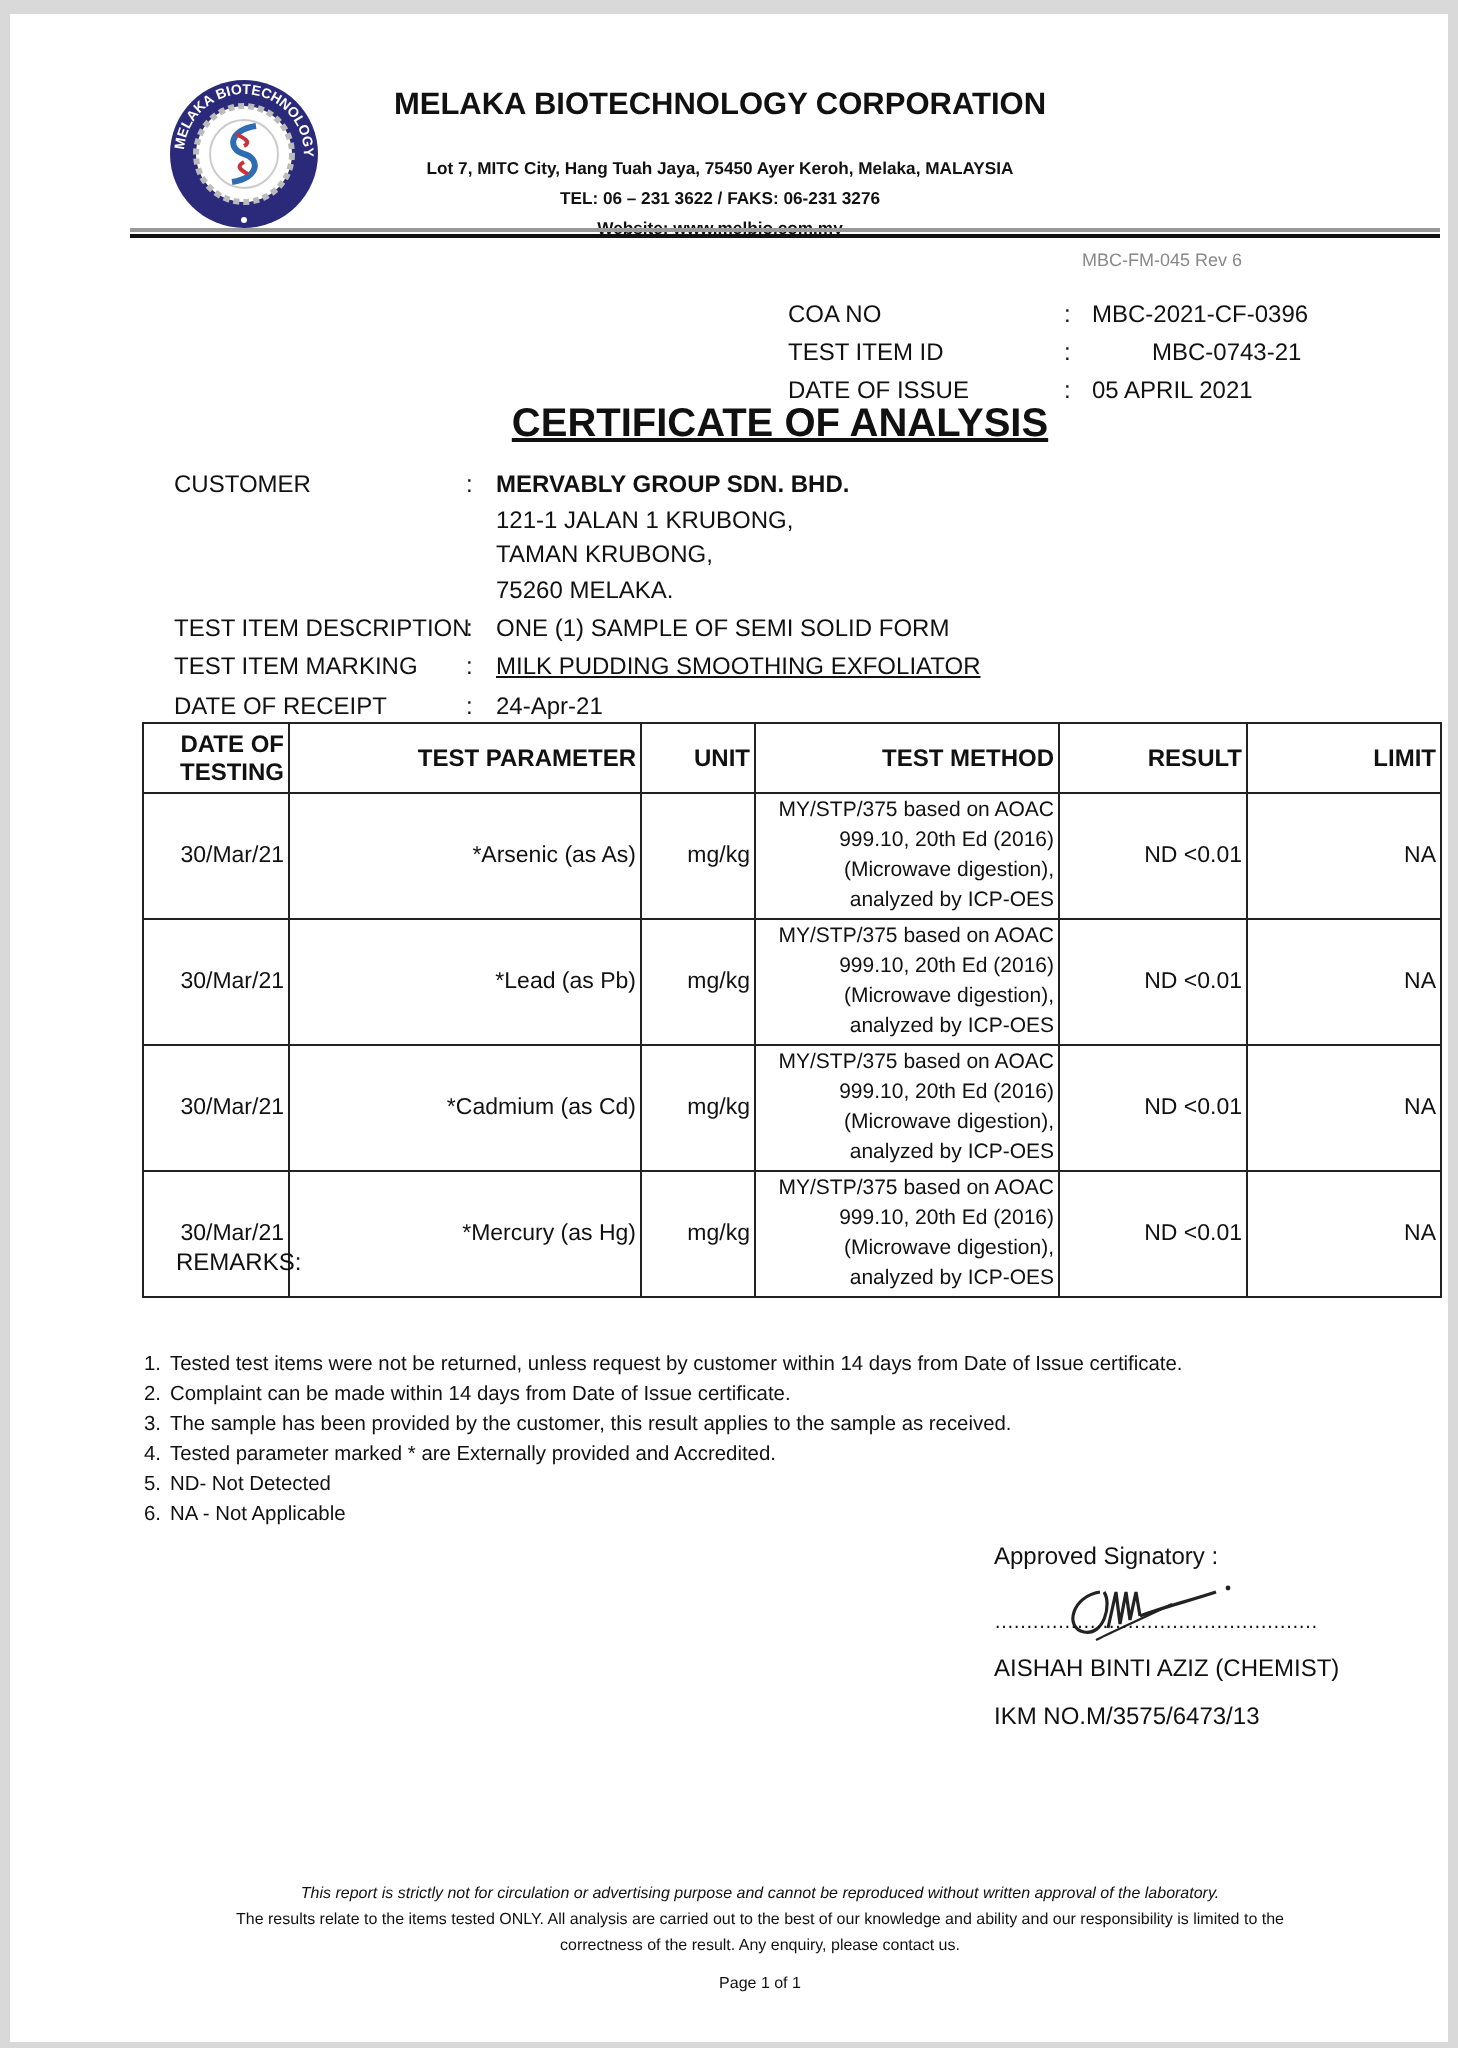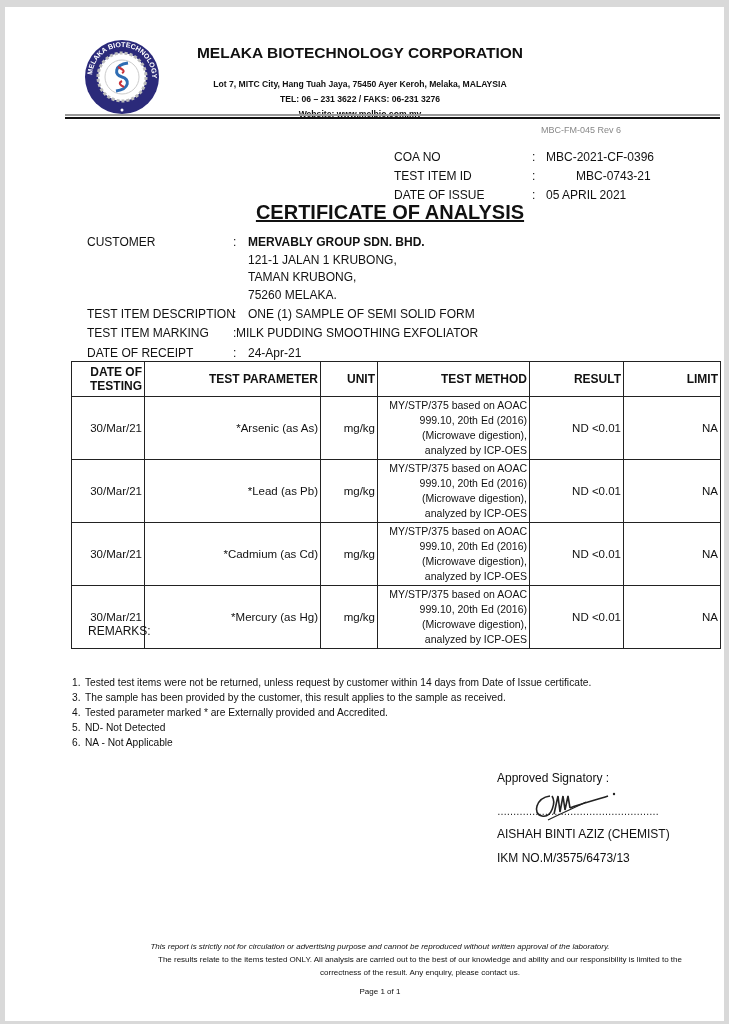--- a/index.html
+++ b/index.html
@@ -82,21 +82,21 @@
 <div class="abs info" style="left:248px; top:253px;">121-1 JALAN 1 KRUBONG,</div>
 <div class="abs info" style="left:248px; top:270px;">TAMAN KRUBONG,</div>
 <div class="abs info" style="left:248px; top:288px;">75260 MELAKA.</div>
 
 <div class="abs info" style="left:87px; top:307px;">TEST ITEM DESCRIPTION</div>
 <div class="abs info" style="left:233px; top:307px;">:</div>
 <div class="abs info" style="left:248px; top:307px;">ONE (1) SAMPLE OF SEMI SOLID FORM</div>
 
 <div class="abs info" style="left:87px; top:326px;">TEST ITEM MARKING</div>
 <div class="abs info" style="left:233px; top:326px;">:</div>
-<div class="abs info" style="left:236px; top:326px;">MILK PUDDING SMOOTHING EXFOLIATOR</div>
+<div class="abs info" style="left:248px; top:326px;text-decoration:underline;">MILK PUDDING SMOOTHING EXFOLIATOR</div>
 
 <div class="abs info" style="left:87px; top:346px;">DATE OF RECEIPT</div>
 <div class="abs info" style="left:233px; top:346px;">:</div>
 <div class="abs info" style="left:248px; top:346px;">24-Apr-21</div>
 
 <table class="results">
   <colgroup>
     <col style="width:73px">
       <col style="width:176px">
       <col style="width:57px">
@@ -146,31 +146,32 @@
       <td class="method">MY/STP/375 based on AOAC 999.10, 20th Ed (2016) (Microwave digestion), analyzed by ICP-OES</td>
       <td>ND &lt;0.01</td>
       <td>NA</td>
     </tr>
   </tbody>
 </table>
 
 <div class="abs remarks-title">REMARKS:</div>
 <div class="abs remarks">
   <div><span class="num">1.</span><span>Tested test items were not be returned, unless request by customer within 14 days from Date of Issue certificate.</span></div>
+  <div><span class="num">2.</span><span>Complaint can be made within 14 days from Date of Issue certificate.</span></div>
   <div><span class="num">3.</span><span>The sample has been provided by the customer, this result applies to the sample as received.</span></div>
   <div><span class="num">4.</span><span>Tested parameter marked * are Externally provided and Accredited.</span></div>
   <div><span class="num">5.</span><span>ND- Not Detected</span></div>
   <div><span class="num">6.</span><span>NA - Not Applicable</span></div>
 </div>
 
 <div class="abs sig" style="top:771px;">Approved Signatory :</div>
 <svg class="abs" style="left:530px; top:788px; width:90px; height:34px;" viewBox="0 0 90 34">
   <path d="M20 8 C 6 10, 2 26, 12 28 C 22 30, 26 14, 22 8 M24 26 L28 8 L30 24 L33 8 L35 22 L38 8 L40 20 M40 20 C 50 16, 66 12, 78 8" fill="none" stroke="#222" stroke-width="1.6"></path>
   <path d="M18 32 C 30 26, 44 20, 56 14" fill="none" stroke="#222" stroke-width="1.2"></path>
   <circle cx="84" cy="6" r="1.2" fill="#222"></circle>
 </svg>
 <div class="abs sig" style="top:806px; font-size:10px; letter-spacing:-0.5px;">……………………………………………</div>
 <div class="abs sig" style="top:827px;">AISHAH BINTI AZIZ (CHEMIST)</div>
 <div class="abs sig" style="top:851px;">IKM NO.M/3575/6473/13</div>
 
 <div class="abs footer" style="top:940px;font-style:italic;">This report is strictly not for circulation or advertising purpose and cannot be reproduced without written approval of the laboratory.</div>
-<div class="abs footer" style="top:953px; left:115px; width:530px;margin-left:40px;">The results relate to the items tested ONLY. All analysis are carried out to the best of our knowledge and ability and our responsibility is limited to the correctness of the result. Any enquiry, please contact us.</div>
+<div class="abs footer" style="top:953px; left:115px; width:530px;">The results relate to the items tested ONLY. All analysis are carried out to the best of our knowledge and ability and our responsibility is limited to the correctness of the result. Any enquiry, please contact us.</div>
 <div class="abs footer" style="top:985px;">Page 1 of 1</div>
 
 </body></html>

